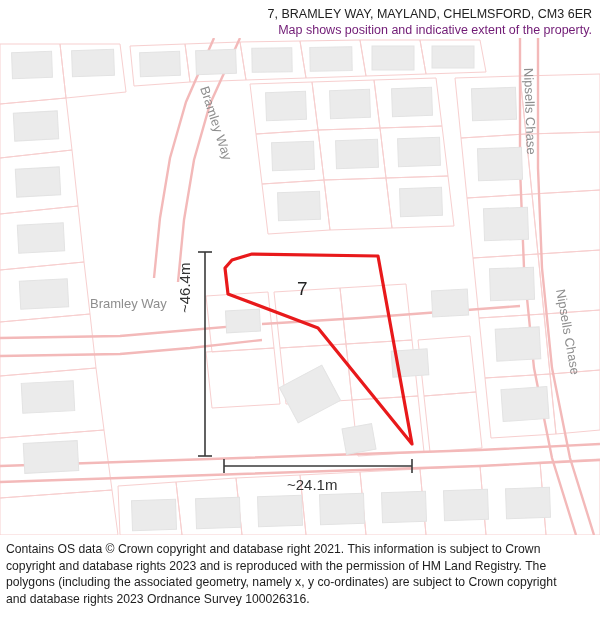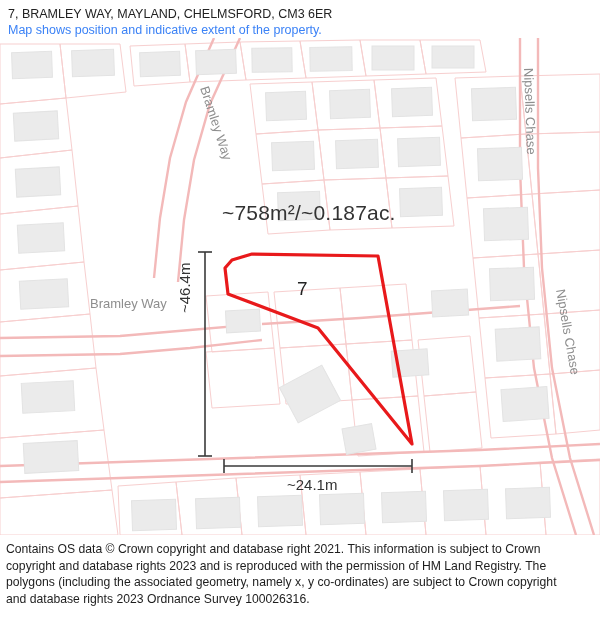--- a/index.html
+++ b/index.html
@@ -10,31 +10,31 @@
     width: 600px;
     height: 625px;
     background: #ffffff;
     font-family: "Liberation Sans", sans-serif;
     color: #2b2b2b;
     overflow: hidden;
     position: relative;
   }
   .header {
     padding: 6px 8px 2px 8px;
-    text-align: left;
+    text-align: right;
   }
   .header .title {
     font-size: 12.5px;
     line-height: 16px;
     color: #222;
   }
   .header .subtitle {
     font-size: 12.5px;
     line-height: 16px;
-    color: #3b82f6;
+    color: #701a75;
   }
   .map-wrap {
     position: absolute;
     left: 0;
     top: 38px;
     width: 600px;
     height: 497px;
     overflow: hidden;
     background: #ffffff;
   }
@@ -242,19 +242,18 @@
       <line x1="224" y1="421" x2="224" y2="435"></line>
       <line x1="412" y1="421" x2="412" y2="435"></line>
     </g>
 
     <text class="street-label" transform="translate(200 50) rotate(72)">Bramley Way</text>
     <text class="street-label" x="90" y="270">Bramley Way</text>
     <text class="street-label" transform="translate(524 30) rotate(88)">Nipsells Chase</text>
     <text class="street-label" transform="translate(556 252) rotate(80)">Nipsells Chase</text>
   </svg>
 
-  <div class="area-label">~758m²/~0.187ac.</div>
   <div class="plot-number">7</div>
   <div class="dim-bottom">~24.1m</div>
   <div class="dim-left">~46.4m</div>
 </div>
 
 <div class="footer">Contains OS data © Crown copyright and database right 2021. This information is subject to Crown copyright and database rights 2023 and is reproduced with the permission of HM Land Registry. The polygons (including the associated geometry, namely x, y co-ordinates) are subject to Crown copyright and database rights 2023 Ordnance Survey 100026316.</div>
 
 </body></html>

